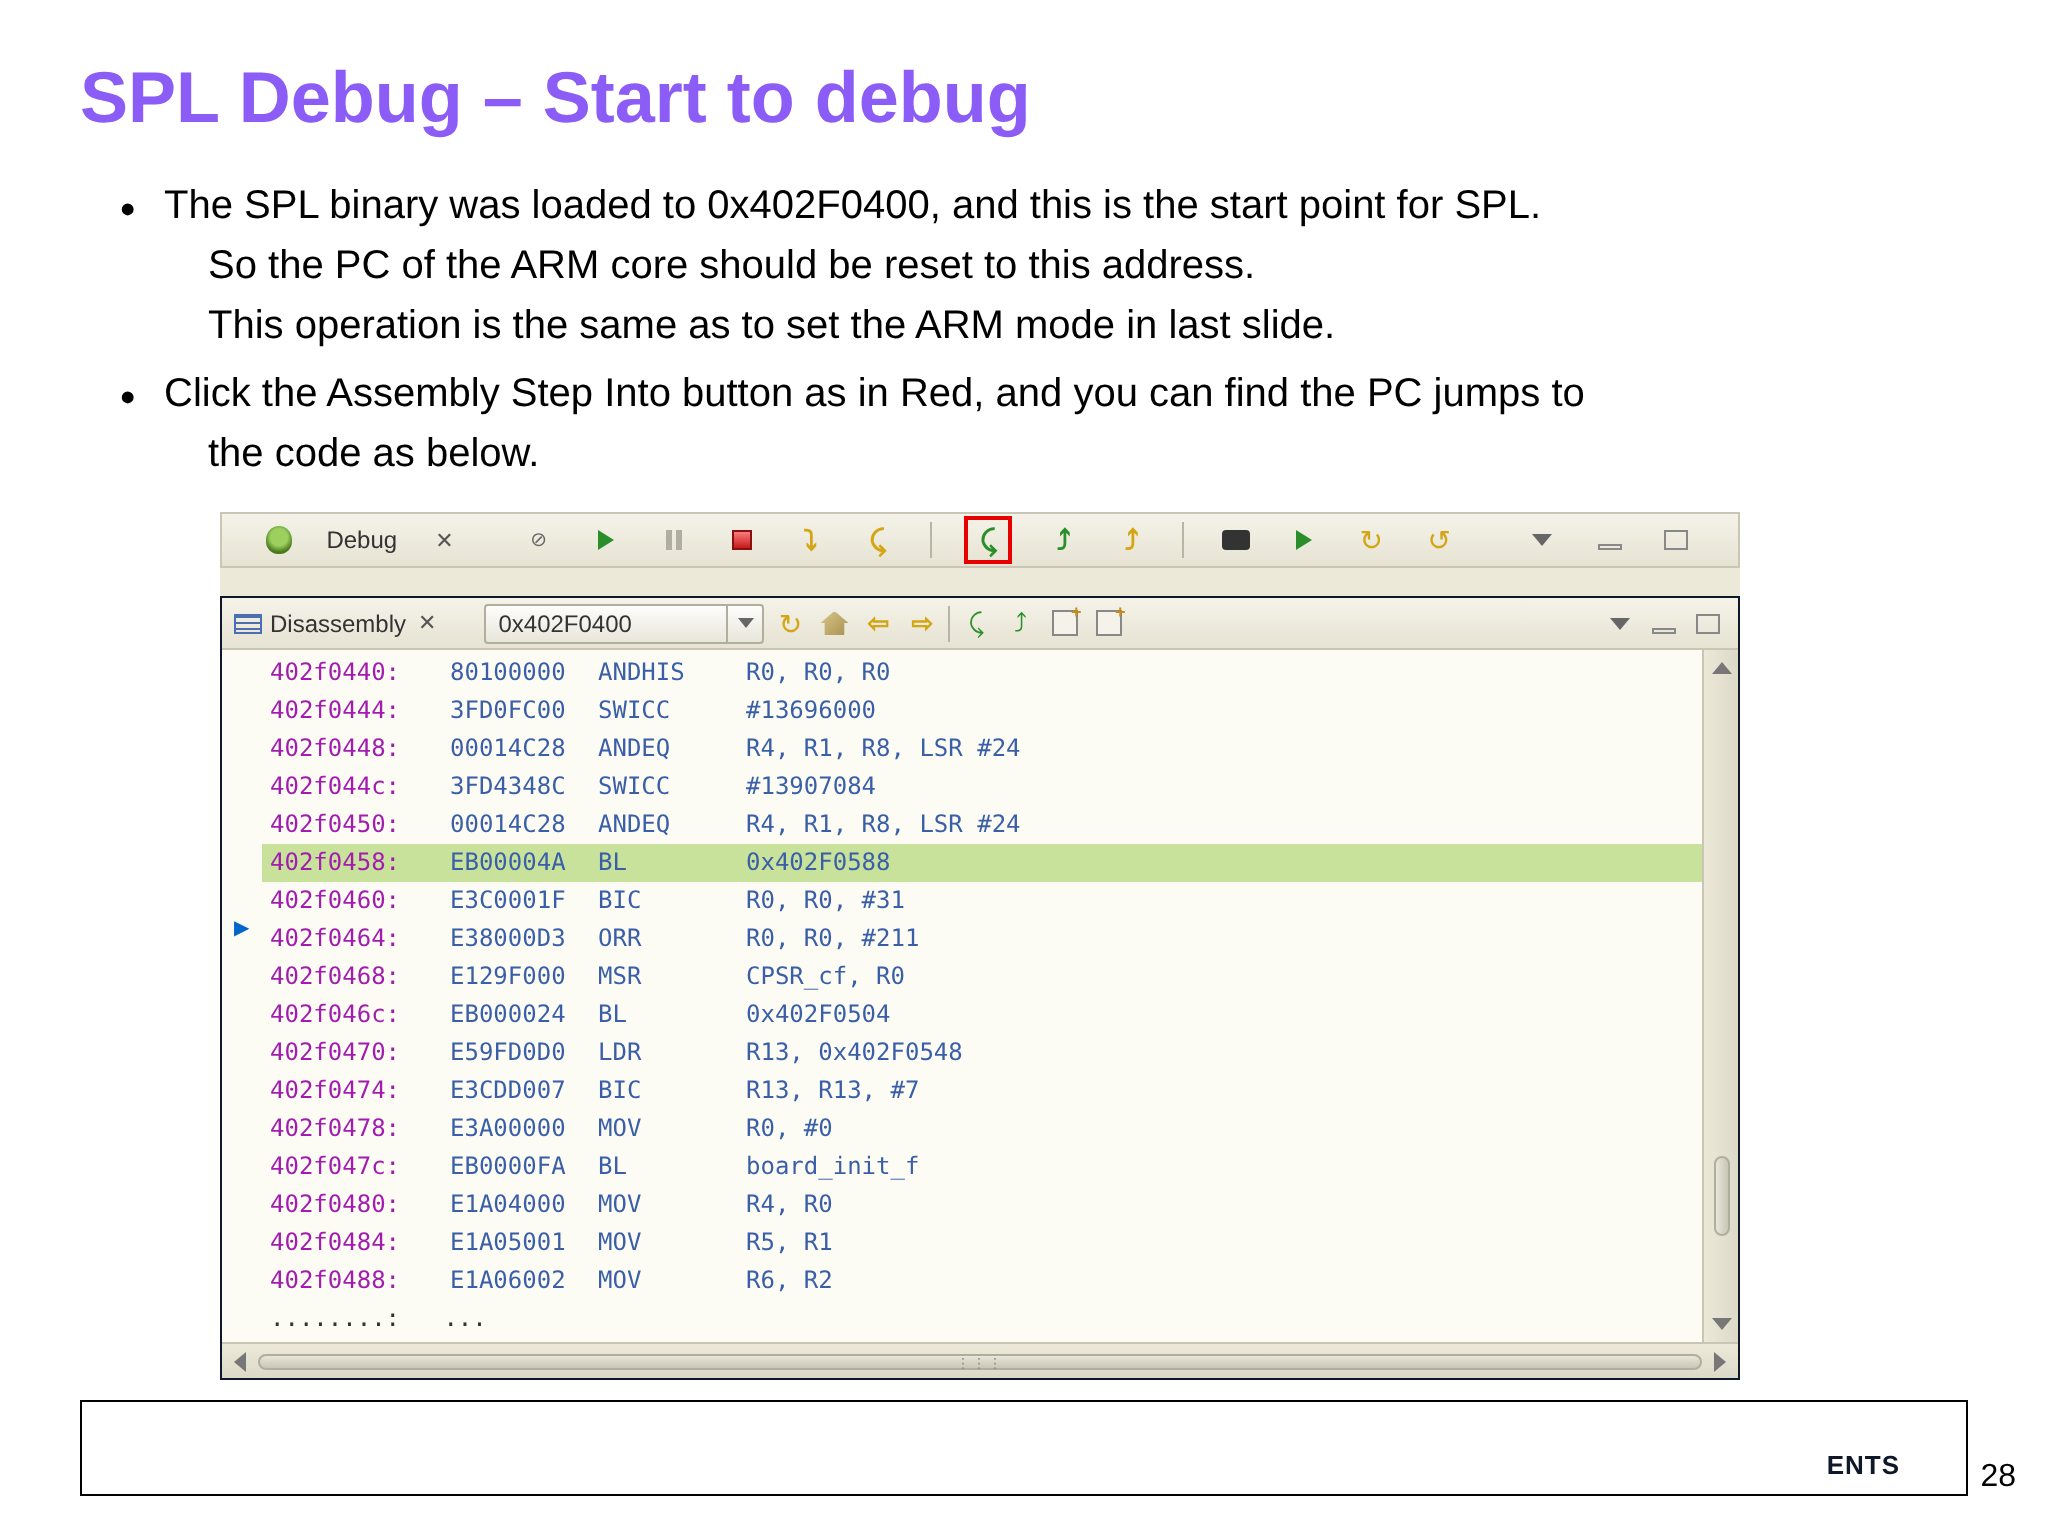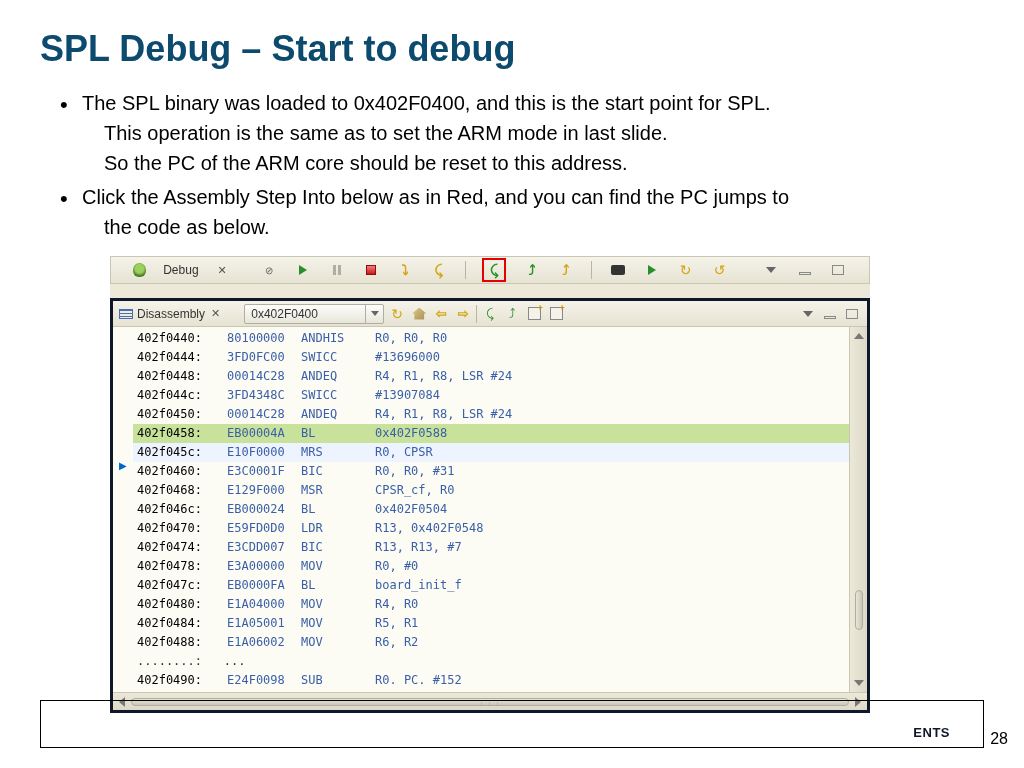--- a/index.html
+++ b/index.html
@@ -1,18 +1,18 @@
 <!DOCTYPE html>
 <html><head>
 <meta charset="utf-8">
 <style>
 * { margin: 0; padding: 0; box-sizing: border-box; }
 body { width: 1024px; height: 768px; font-family: Arial, Helvetica, sans-serif; background: white; position: relative; }
 .slide { width: 100%; height: 100%; padding: 28px 40px 20px 40px; position: relative; }
-.title { color: #0c4a6e; font-size: 36px; font-weight: bold; font-family: Arial, sans-serif; margin-bottom: 18px; }
+.title { color: #8b5cf6; font-size: 36px; font-weight: bold; font-family: Arial, sans-serif; margin-bottom: 18px; }
 .bullets { font-size: 20px; color: #000; line-height: 1.5; margin-left: 20px; list-style: none; }
 .bullets li { margin-bottom: 4px; position: relative; padding-left: 22px; }
 .bullets li::before { content: "•"; position: absolute; left: 0; font-size: 22px; }
 .subline { display: block; padding-left: 22px; }
 .ide { margin: 14px 0 0 70px; width: 760px; font-family: "Segoe UI", Tahoma, sans-serif; font-size: 11px; background: #ece9d8; }
 
 
 .debug-bar { height: 28px; background: linear-gradient(#f5f3e9,#e6e3d3); border: 1px solid #c9c6b6; display: flex; align-items: center; padding: 0 22px; gap: 17px; }
 .bug-icon { width: 14px; height: 14px; background: radial-gradient(circle at 50% 40%, #9bcf5e 40%, #4a7a1e 70%); border-radius: 50% 50% 45% 45%; position: relative; }
 .debug-label { font-weight: normal; color: #333; font-size: 12px; }
@@ -26,41 +26,41 @@
 .stop { width: 10px; height: 10px; background: linear-gradient(#f97b7b,#c61a1a); border: 1px solid #8a1010; }
 .step-over, .step-into, .step-return { color: #d4a514; font-size: 14px; font-weight: bold; }
 .vsep { width: 1px; height: 18px; background: #b8b5a4; }
 .mini { font-size: 10px; color: #666; }
 .chip { width: 14px; height: 10px; background: #333; border-radius: 2px; }
 .gold-cycle { color: #d4a514; font-size: 14px; }
 .min-max { width: 12px; height: 10px; border: 1px solid #888; position: relative; }
 .tri-down { width: 0; height: 0; border-left: 5px solid transparent; border-right: 5px solid transparent; border-top: 6px solid #666; }
 
 
-.disasm { margin-top: 14px; border: 3px solid #0f172a; background: #ece9d8; }
+.disasm { margin-top: 14px; border: 1px solid #0f172a; background: #ece9d8; }
 .disasm-header { height: 26px; background: linear-gradient(#f5f3e9,#e6e3d3); border-bottom: 1px solid #c9c6b6; display: flex; align-items: center; padding: 0 6px; gap: 4px; }
 .disasm-icon { width: 14px; height: 10px; background: repeating-linear-gradient(to bottom, #4a6fb0 0 1px, transparent 1px 3px); border: 1px solid #4a6fb0; }
 .addr-field { display: flex; align-items: flex-start; height: 20px; background: linear-gradient(#fdfdfb,#e8e6da); border: 1px solid #b0ae9e; border-radius: 2px; margin-left: 20px; }
 .addr-input { width: 120px; height: 18px; background: transparent; border: none; padding: 0 6px; font-size: 12px; color: #333; outline: none; }
 .addr-dd { width: 18px; height: 18px; display: flex; align-items: center; justify-content: center; border-left: 1px solid #b0ae9e; }
 .dd-tri { width: 0; height: 0; border-left: 4px solid transparent; border-right: 4px solid transparent; border-top: 5px solid #666; }
 .home-icon { width: 14px; height: 12px; background: linear-gradient(135deg,#d8c78a,#a89050); clip-path: polygon(50% 0, 100% 50%, 85% 50%, 85% 100%, 15% 100%, 15% 50%, 0 50%); }
 .nav-ar { color: #d4a514; font-size: 13px; font-weight: bold; }
 .newwin { width: 13px; height: 13px; border: 1px solid #888; background: #f5f3e9; position: relative; }
 .newwin::after { content: "+"; position: absolute; right: -3px; top: -5px; font-size: 9px; color: #c78b1a; font-weight: bold; }
 
 
 .code-area { display: flex; background: #fcfcf4; position: relative; }
 .gutter { width: 20px; background: #fcfcf4; flex-shrink: 0; }
 .ptr { color: #0066cc; font-size: 10px; padding-top: 133px; padding-left: 6px; }
 .code-body { flex: 1; font-family: "Consolas", monospace; font-size: 12px; line-height: 19px; padding: 2px 0; overflow: hidden; }
 .line { display: flex; white-space: pre; padding: 0; height: 19px; }
 .line.hl { background: #c8e29b; }
 .line.lt { background: #edf4ff; }
-.addr { color: #000000; width: 84px; padding-left: 4px; }
+.addr { color: #a21caf; width: 84px; padding-left: 4px; }
 .opc { color: #3a5fa8; width: 84px; padding-left: 10px; }
 .mn { color: #3a5fa8; width: 74px; }
 .ops { color: #3a5fa8; }
 .dots { color: #333; padding-left: 4px; }
 .vscroll { width: 18px; background: linear-gradient(to right,#ece9d8,#dcd9c8); border-left: 1px solid #c9c6b6; display: flex; flex-direction: column; align-items: center; justify-content: space-between; padding: 6px 0; }
 .vs-tri-u { width: 0; height: 0; border-left: 5px solid transparent; border-right: 5px solid transparent; border-bottom: 6px solid #777; }
 .vs-tri-d { width: 0; height: 0; border-left: 5px solid transparent; border-right: 5px solid transparent; border-top: 6px solid #777; }
 .vs-thumb { width: 8px; height: 40px; background: linear-gradient(to right,#e8e6da,#c9c6b6); border-radius: 4px; border: 1px solid #b0ae9e; margin-top: 200px; }
 .hscroll { height: 18px; background: linear-gradient(#ece9d8,#dcd9c8); border-top: 1px solid #c9c6b6; display: flex; align-items: center; justify-content: space-between; padding: 0 6px; }
 .hs-tri-l { width: 0; height: 0; border-top: 5px solid transparent; border-bottom: 5px solid transparent; border-right: 6px solid #777; }
@@ -74,25 +74,25 @@
 .greenhl { color: #2a8f2a; }
 </style>
 </head>
 <body>
 
 <div class="slide">
   <h1 class="title">SPL Debug – Start to debug</h1>
   <ul class="bullets">
     <li>
       <span>The SPL binary was loaded to 0x402F0400, and this is the start point for SPL.</span>
+      <span class="subline">So the PC of the ARM core should be reset to this address.</span>
       <span class="subline">This operation is the same as to set the ARM mode in last slide.</span>
-      <span class="subline">So the PC of the ARM core should be reset to this address.</span>
     </li>
     <li>
-      <span>Click the Assembly Step Into below as in Red, and you can find the PC jumps to</span>
+      <span>Click the Assembly Step Into button as in Red, and you can find the PC jumps to</span>
       <span class="subline">the code as below.</span>
     </li>
   </ul>
 
   <div class="ide">
 
     <div class="debug-bar">
       <span class="bug-icon"></span>
       <span class="debug-label">Debug</span>
       <span class="x-close">✕</span>
@@ -181,33 +181,32 @@
         <div class="gutter">
           <div class="ptr">▶</div>
         </div>
         <div class="code-body" id="code-body">
             <div class="line"><span class="addr">402f0440:</span><span class="opc">80100000</span><span class="mn">ANDHIS</span><span class="ops">R0, R0, R0</span></div>
             <div class="line"><span class="addr">402f0444:</span><span class="opc">3FD0FC00</span><span class="mn">SWICC</span><span class="ops">#13696000</span></div>
             <div class="line"><span class="addr">402f0448:</span><span class="opc">00014C28</span><span class="mn">ANDEQ</span><span class="ops">R4, R1, R8, LSR #24</span></div>
             <div class="line"><span class="addr">402f044c:</span><span class="opc">3FD4348C</span><span class="mn">SWICC</span><span class="ops">#13907084</span></div>
             <div class="line"><span class="addr">402f0450:</span><span class="opc">00014C28</span><span class="mn">ANDEQ</span><span class="ops">R4, R1, R8, LSR #24</span></div>
             <div class="line hl"><span class="addr">402f0458:</span><span class="opc">EB00004A</span><span class="mn">BL</span><span class="ops">0x402F0588</span></div>
-            <div class="line lt"><span class="addr">402f045c:</span><span class="opc">E10F0000</span><span class="mn">MRS</span><span class="ops">R0, CPSR</span></div>
             <div class="line"><span class="addr">402f0460:</span><span class="opc">E3C0001F</span><span class="mn">BIC</span><span class="ops">R0, R0, #31</span></div>
+            <div class="line"><span class="addr">402f0464:</span><span class="opc">E38000D3</span><span class="mn">ORR</span><span class="ops">R0, R0, #211</span></div>
             <div class="line"><span class="addr">402f0468:</span><span class="opc">E129F000</span><span class="mn">MSR</span><span class="ops">CPSR_cf, R0</span></div>
             <div class="line"><span class="addr">402f046c:</span><span class="opc">EB000024</span><span class="mn">BL</span><span class="ops">0x402F0504</span></div>
             <div class="line"><span class="addr">402f0470:</span><span class="opc">E59FD0D0</span><span class="mn">LDR</span><span class="ops">R13, 0x402F0548</span></div>
             <div class="line"><span class="addr">402f0474:</span><span class="opc">E3CDD007</span><span class="mn">BIC</span><span class="ops">R13, R13, #7</span></div>
             <div class="line"><span class="addr">402f0478:</span><span class="opc">E3A00000</span><span class="mn">MOV</span><span class="ops">R0, #0</span></div>
             <div class="line"><span class="addr">402f047c:</span><span class="opc">EB0000FA</span><span class="mn">BL</span><span class="ops">board_init_f</span></div>
             <div class="line"><span class="addr">402f0480:</span><span class="opc">E1A04000</span><span class="mn">MOV</span><span class="ops">R4, R0</span></div>
             <div class="line"><span class="addr">402f0484:</span><span class="opc">E1A05001</span><span class="mn">MOV</span><span class="ops">R5, R1</span></div>
             <div class="line"><span class="addr">402f0488:</span><span class="opc">E1A06002</span><span class="mn">MOV</span><span class="ops">R6, R2</span></div>
             <div class="line"><span class="dots">........:   ...</span></div>
-            <div class="line"><span class="addr">402f0490:</span><span class="opc">E24F0098</span><span class="mn">SUB</span><span class="ops">R0. PC. #152</span></div>
           </div>
         <div class="vscroll">
           <span class="vs-tri-u"></span>
           <span class="vs-thumb"></span>
           <span class="vs-tri-d"></span>
         </div>
       </div>
       <div class="hscroll">
         <span class="hs-tri-l"></span>
         <span class="hs-track">

